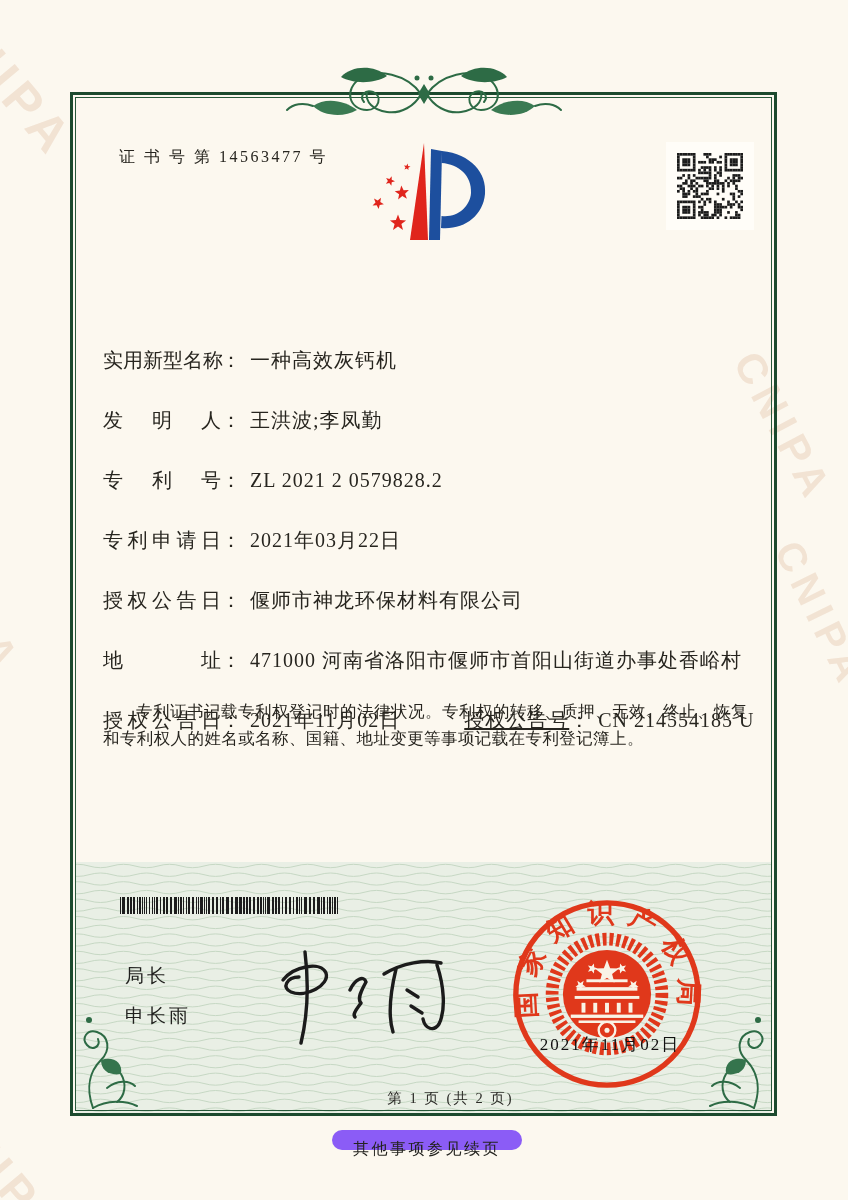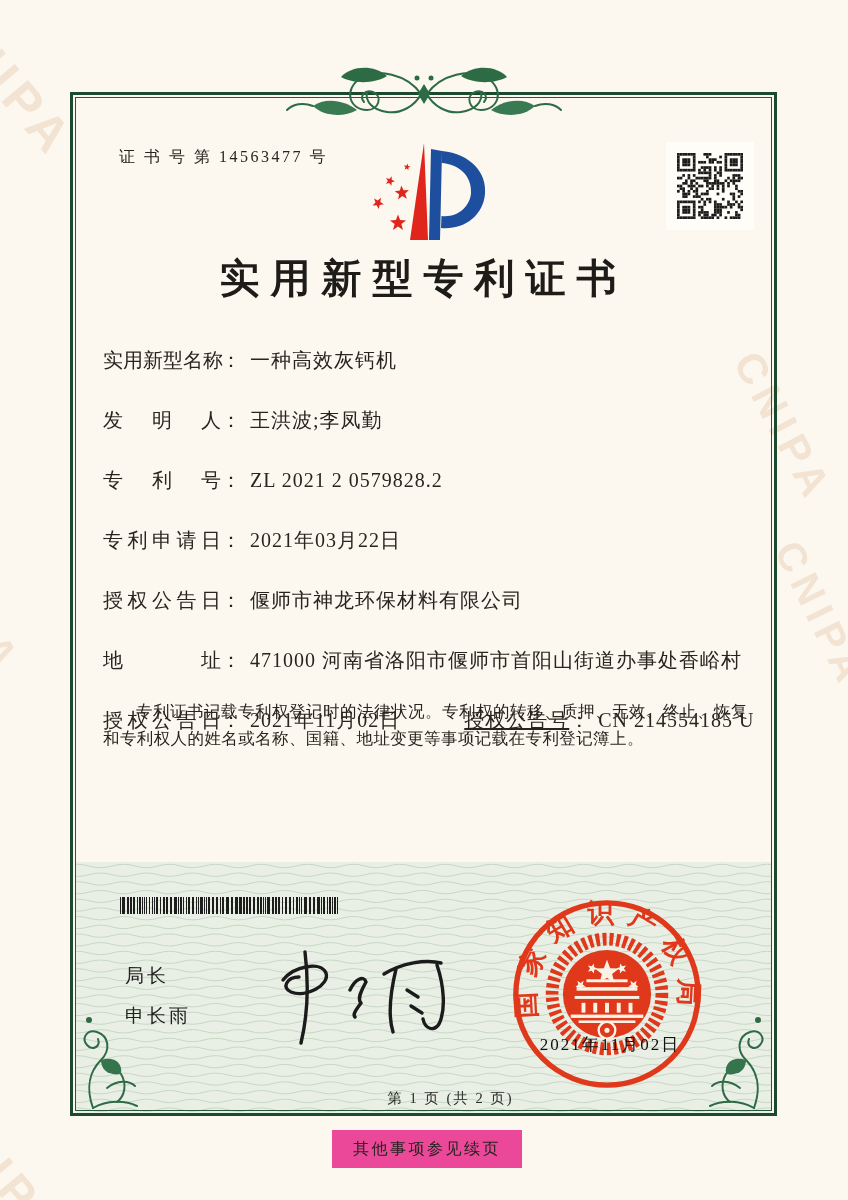--- a/index.html
+++ b/index.html
@@ -37,22 +37,22 @@
   .signatory{position:absolute;left:125px;top:963px;z-index:2;
              font-family:"Liberation Sans","DejaVu Sans",sans-serif;font-size:19px;
              letter-spacing:3px;color:#20201e;font-weight:500;}
   .signatory div{margin-bottom:14px;font-family:Liberation Mono, monospace;}
   .signature{position:absolute;left:245px;top:936px;z-index:2;}
   .seal{position:absolute;left:509px;top:896px;z-index:2;}
   .sealdate{position:absolute;left:515px;top:1033px;width:190px;text-align:center;font-size:17px;
             letter-spacing:2px;color:#111;z-index:4;font-weight:500;}
   .pageinfo{position:absolute;left:70px;top:1089px;width:707px;text-align:center;font-size:14.5px;
             letter-spacing:2px;z-index:2;color:#2a2a26;padding-left:27px;}
-  .notebox{position:absolute;left:332px;top:1130px;width:190px;height:38px;background:#ec4899;
-           z-index:2;text-align:center;line-height:38px;font-size:16px;letter-spacing:2.5px;color:#23231f;}
+  .notebox{position:absolute;left:332px;top:1130px;width:190px;height:20px;background:#8b5cf6;
+           z-index:2;text-align:center;line-height:38px;font-size:16px;letter-spacing:2.5px;color:#23231f;border-radius:15px;}
   .ornament{position:absolute;z-index:4;}
   .flourish{position:absolute;left:269px;top:62px;z-index:4;}
 </style>
 </head>
 <body>
 
 <div class="page">
 
   <div class="wm" style="left:-34px;top:-12px;font-size:50px;transform:rotate(50deg);">CNIPA</div>
   <div class="wm" style="left:766px;top:344px;font-size:42px;transform:rotate(62deg);">CNIPA</div>
@@ -438,21 +438,20 @@
         <rect x="15.84" y="47.52" width="2.69" height="2.69" fill="#1b1b1b"></rect>
         <rect x="15.84" y="50.16" width="2.69" height="2.69" fill="#1b1b1b"></rect>
         <rect x="15.84" y="52.80" width="2.69" height="2.69" fill="#1b1b1b"></rect>
         <rect x="15.84" y="55.44" width="2.69" height="2.69" fill="#1b1b1b"></rect>
         <rect x="15.84" y="58.08" width="2.69" height="2.69" fill="#1b1b1b"></rect>
         <rect x="15.84" y="60.72" width="2.69" height="2.69" fill="#1b1b1b"></rect>
         <rect x="15.84" y="63.36" width="2.69" height="2.69" fill="#1b1b1b"></rect>
       </svg>
   </div>
 
-  <div class="title">实用新型专利证书</div>
 
   <div class="fields">
     <div class="frow">
       <span class="flabel">实用新型名称</span><span class="colon">：</span><span class="value">一种高效灰钙机</span>
     </div>
     <div class="frow">
       <span class="flabel">发明人</span><span class="colon">：</span><span class="value">王洪波;李凤勤</span>
     </div>
     <div class="frow">
       <span class="flabel">专利号</span><span class="colon">：</span><span class="value">ZL 2021 2 0579828.2</span>

